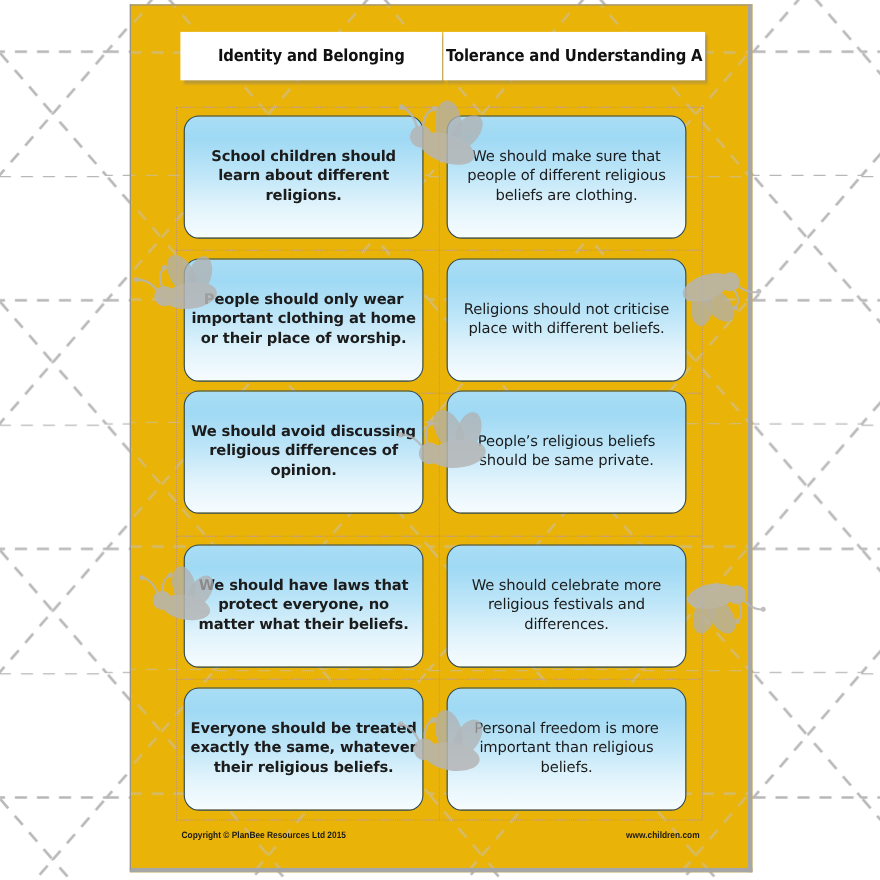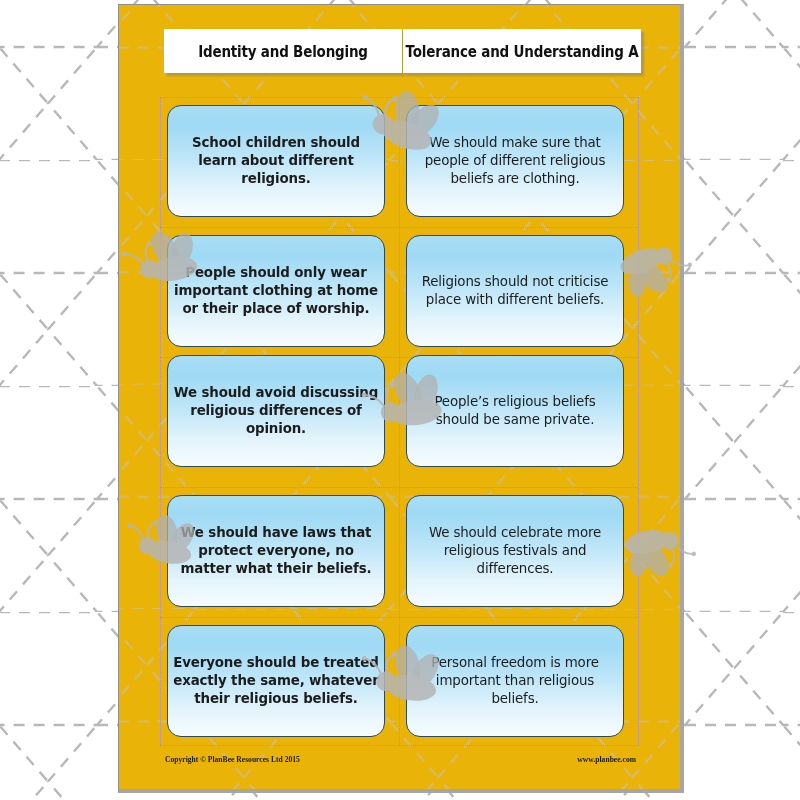--- a/index.html
+++ b/index.html
@@ -151,21 +151,21 @@
     position: absolute;
     left: 0;
     bottom: 18px;
     width: 100%;
     height: 16px;
     z-index: 5;
   }
   .ft {
     position: absolute;
     top: 0;
-    font-family: Liberation Serif, serif;
+    font-family: Liberation Sans, sans-serif;
     font-weight: bold;
     font-size: 7.6px;
     color: #1a1a1a;
     white-space: nowrap;
     transform: scaleY(1.1);
   }
   .ft.left  { left: 46px; }
   .ft.right { right: 44px; }
 </style>
 </head>
@@ -252,21 +252,21 @@
         <span class="card-text">Personal freedom is more important than religious beliefs.</span>
       </div>
       <div class="card col-l row-5">
         <span class="card-text">Everyone should be treated exactly the same, whatever their religious beliefs.</span>
       </div>
 
     </div>
 
     <div id="footer">
       <span class="ft left">Copyright © PlanBee Resources Ltd 2015</span>
-      <span class="ft right">www.planbee.com</span>
+      <span class="ft right">www.children.com</span>
     </div>
 
   </div>
 </div>
 
 <svg id="bee-layer" style="position:absolute;left:0;top:0;width:800px;height:800px;z-index:7;pointer-events:none;" viewBox="0 0 800 800" xmlns="http://www.w3.org/2000/svg" aria-hidden="true">
   <defs>
     <g id="bee-glyph">
 
       <ellipse cx="8" cy="-16" rx="12" ry="21" fill="#b0b0b0" opacity="0.88" transform="rotate(-22 8 -16)"></ellipse>

